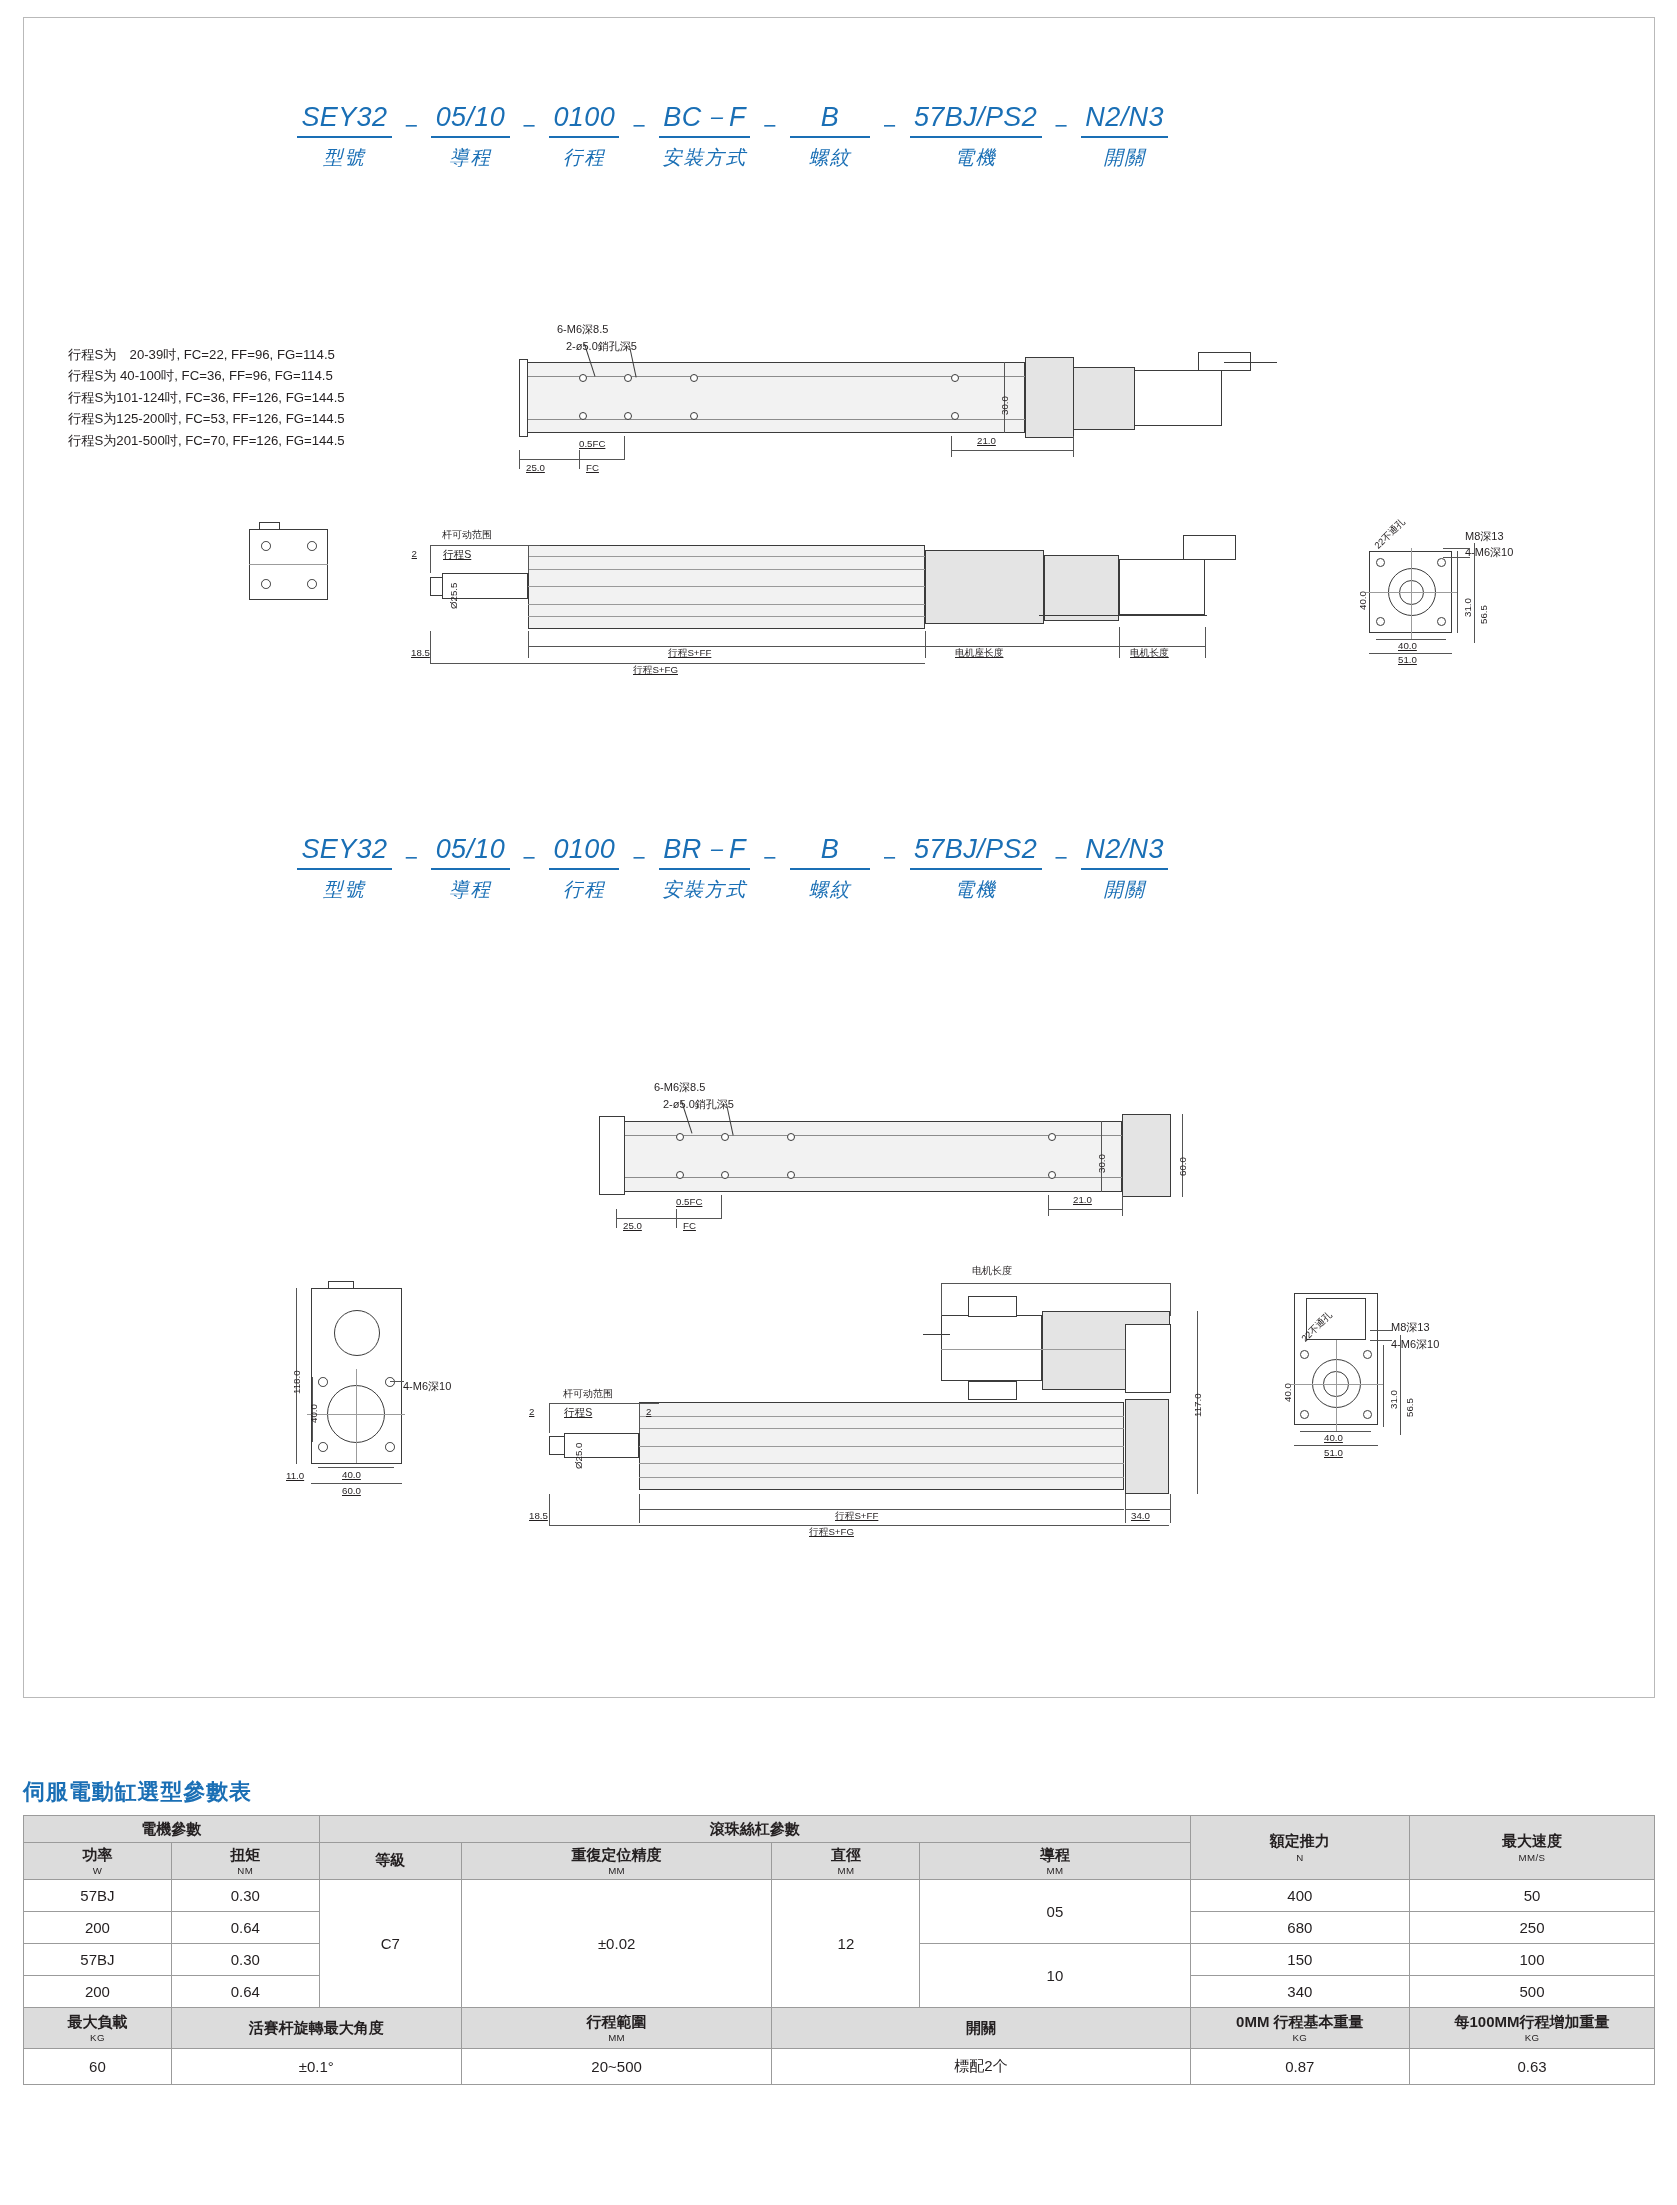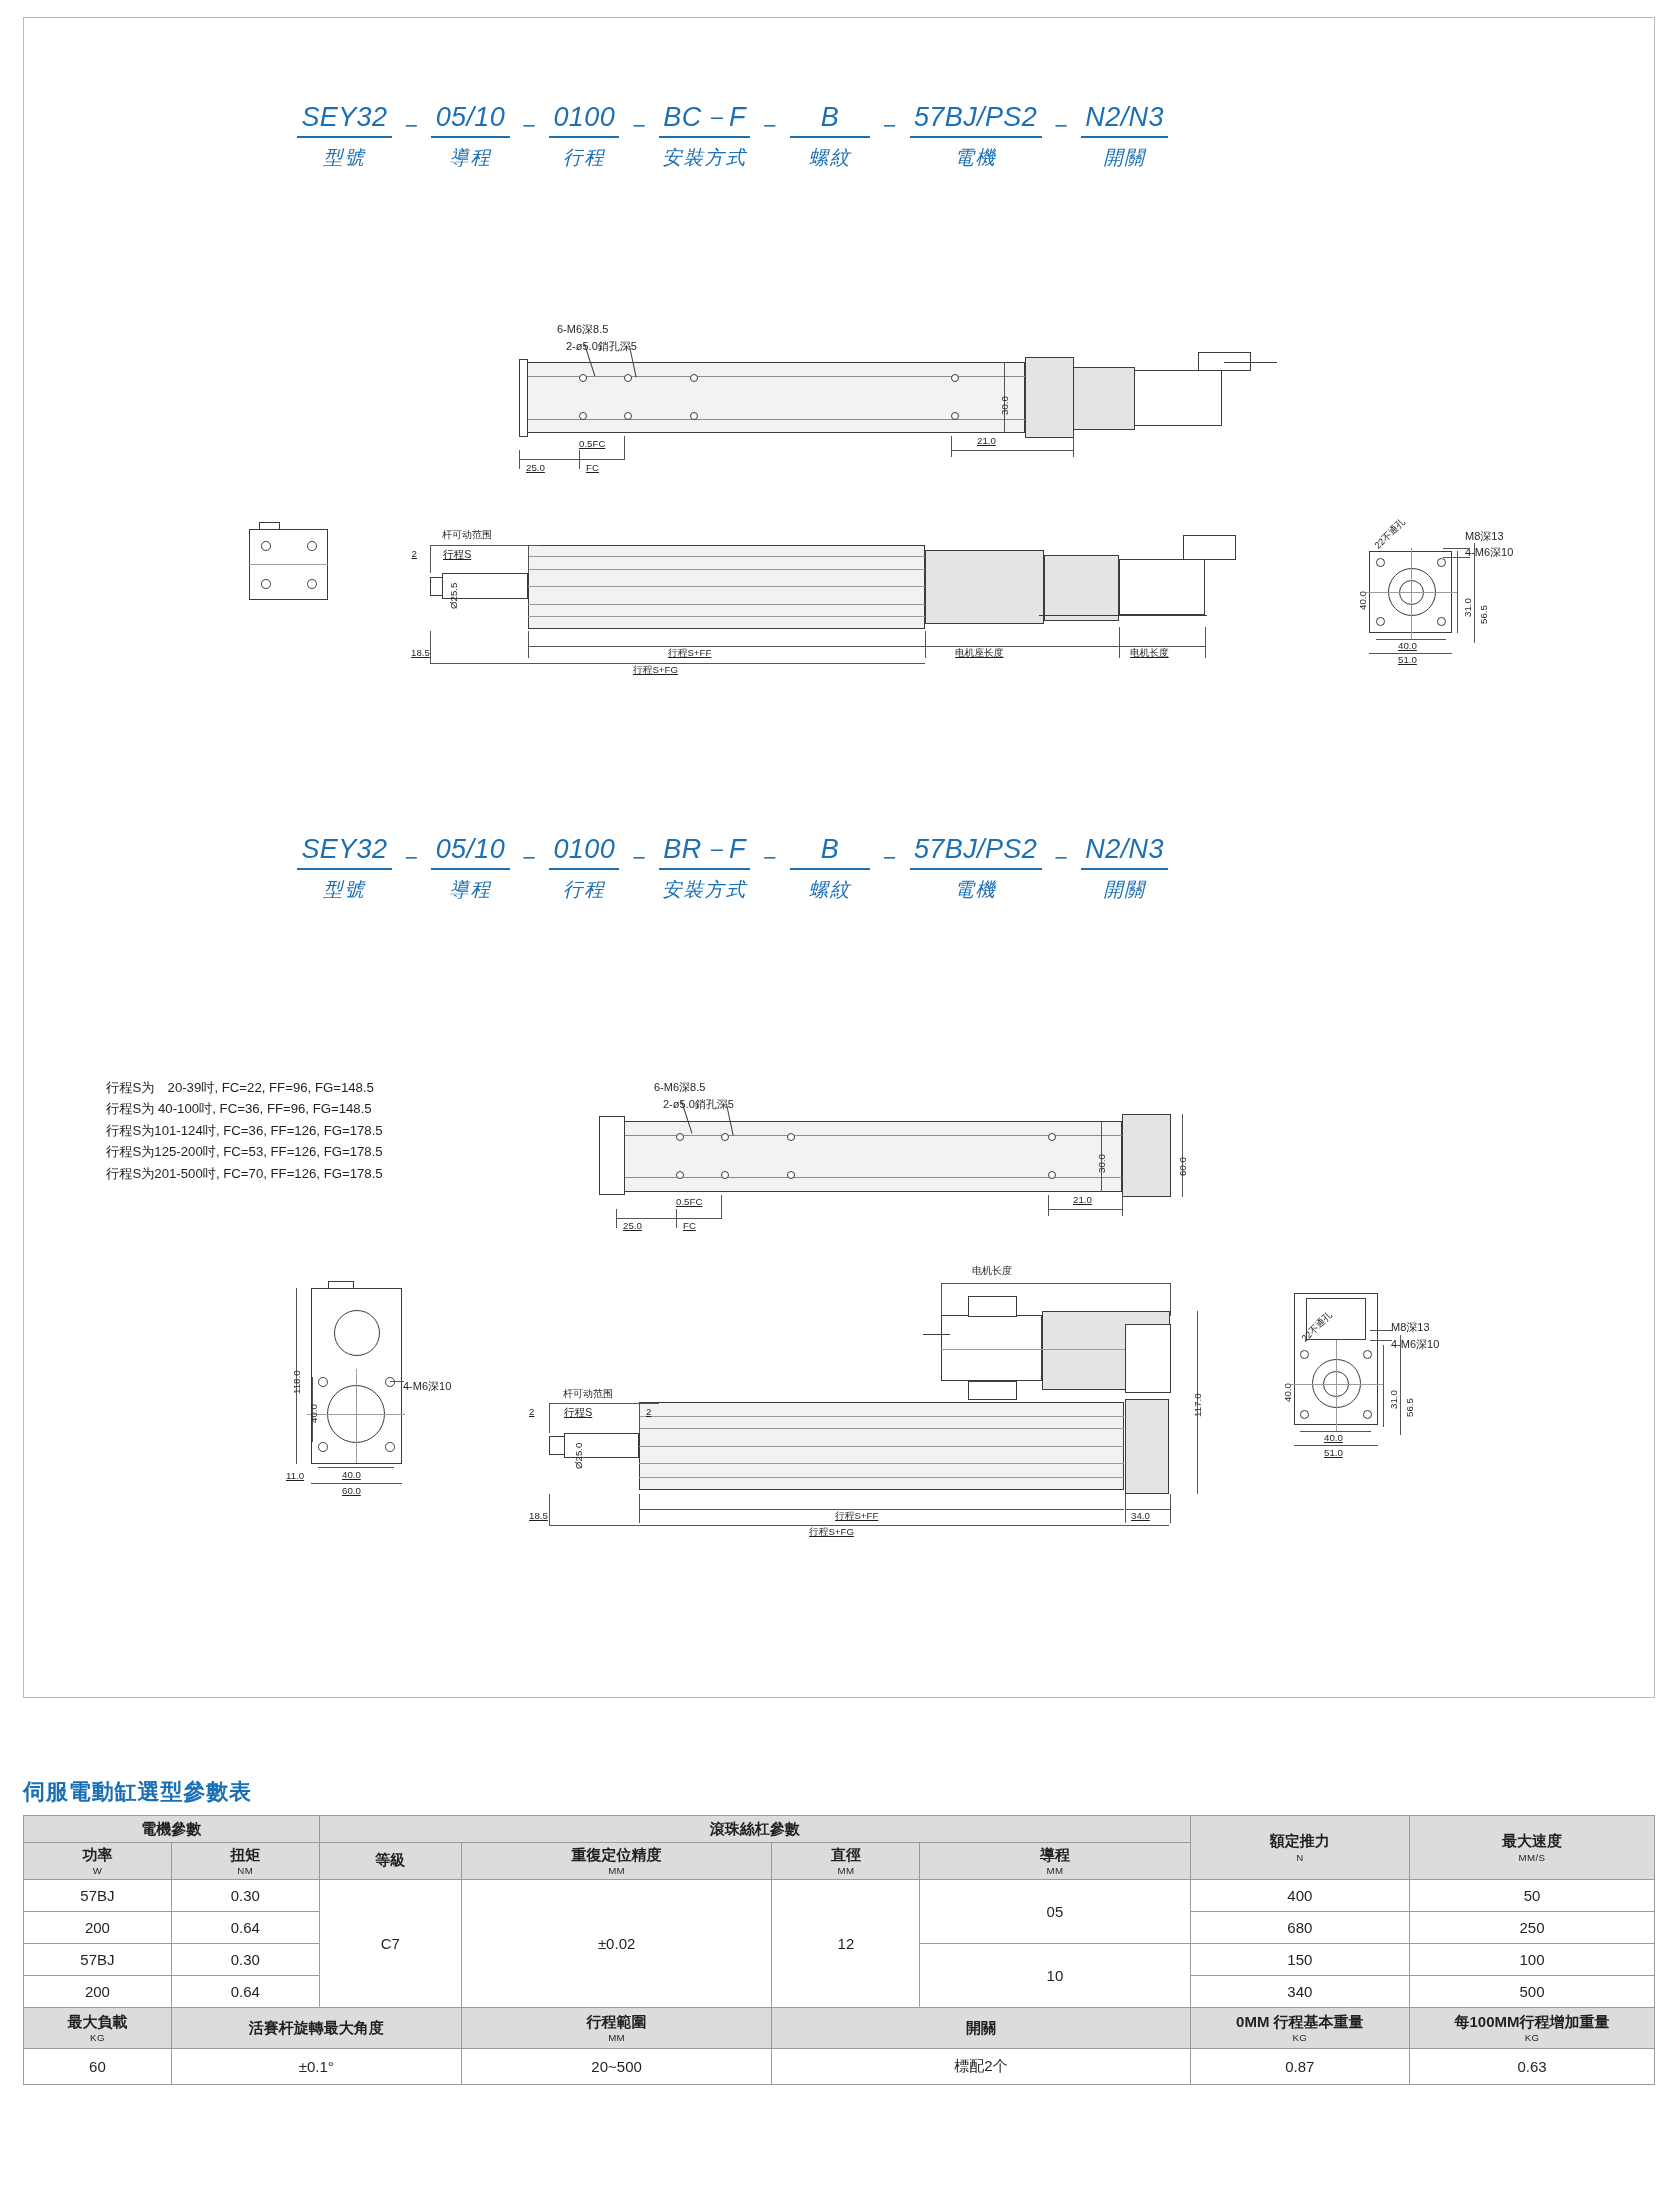--- a/index.html
+++ b/index.html
@@ -150,20 +150,27 @@
         </div>
         <div class="code-dash">－</div>
         <div class="code-cell">
           <div class="code-val">N2/N3</div>
           <div class="code-underline"></div>
           <div class="code-lbl">開關</div>
         </div>
       </div>
     </div>
 
+    <div class="notes" style="left:44px; top:326px;">
+      <div>行程S为　20-39吋, FC=22, FF=96,  FG=114.5</div>
+      <div>行程S为  40-100吋, FC=36, FF=96,  FG=114.5</div>
+      <div>行程S为101-124吋, FC=36, FF=126, FG=144.5</div>
+      <div>行程S为125-200吋, FC=53, FF=126, FG=144.5</div>
+      <div>行程S为201-500吋, FC=70, FF=126, FG=144.5</div>
+    </div>
 
     <div class="dwg" style="left:468px; top:300px; width:1129px; height:168px;">
 
       <div class="boxf" style="left:35px; top:44px; width:498px; height:71px;"></div>
       <div class="ln" style="left:35px; top:58px; width:498px; height:0.9px; background:#8c8c8c;"></div>
       <div class="ln" style="left:35px; top:101px; width:498px; height:0.9px; background:#8c8c8c;"></div>
 
       <div class="box" style="left:26.5px; top:41px; width:9.7px; height:78px;"></div>
       <div class="boxg" style="left:533px; top:39px; width:49px; height:81px;"></div>
 
@@ -323,27 +330,20 @@
         </div>
         <div class="code-dash">－</div>
         <div class="code-cell">
           <div class="code-val">N2/N3</div>
           <div class="code-underline"></div>
           <div class="code-lbl">開關</div>
         </div>
       </div>
     </div>
 
-    <div class="notes" style="left:82px; top:1059px;">
-      <div>行程S为　20-39吋, FC=22, FF=96,  FG=148.5</div>
-      <div>行程S为  40-100吋, FC=36, FF=96,  FG=148.5</div>
-      <div>行程S为101-124吋, FC=36, FF=126, FG=178.5</div>
-      <div>行程S为125-200吋, FC=53, FF=126, FG=178.5</div>
-      <div>行程S为201-500吋, FC=70, FF=126, FG=178.5</div>
-    </div>
 
     <div class="dwg" style="left:565px; top:1054px; width:1059px; height:168px;">
       <div class="boxf" style="left:35px; top:49px; width:498px; height:71px;"></div>
       <div class="ln" style="left:35px; top:63px; width:498px; height:0.9px; background:#8c8c8c;"></div>
       <div class="ln" style="left:35px; top:105px; width:498px; height:0.9px; background:#8c8c8c;"></div>
       <div class="box" style="left:15px; top:63px; width:21px; height:22px;"></div>
       <div class="box" style="left:9.7px; top:44px; width:26.5px; height:79px;"></div>
       <div class="boxg" style="left:533px; top:42px; width:49px; height:83px;"></div>
 
       <div class="circ" style="left:87px; top:61px; width:8px; height:8px;"></div>

